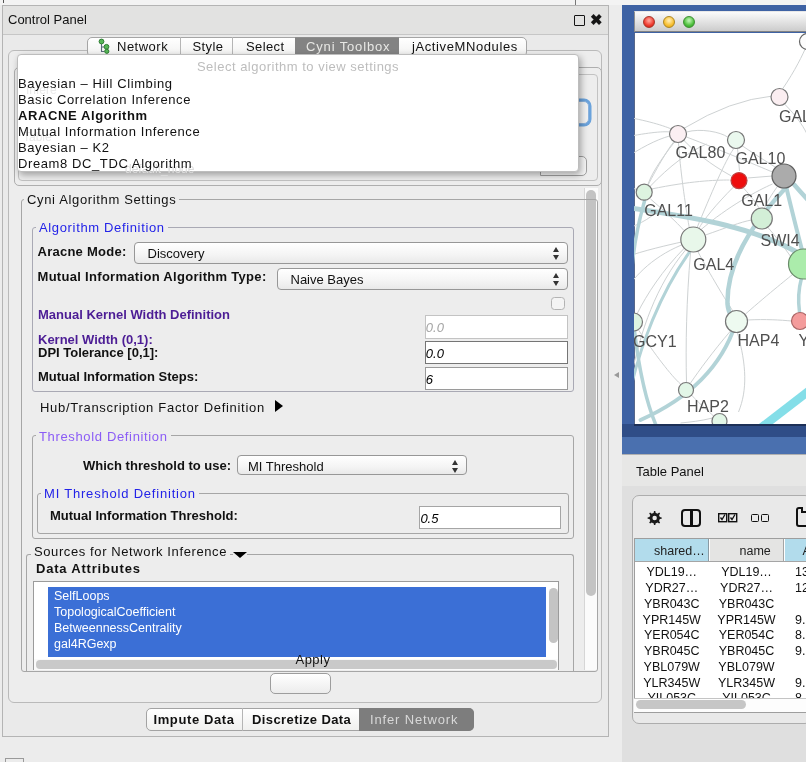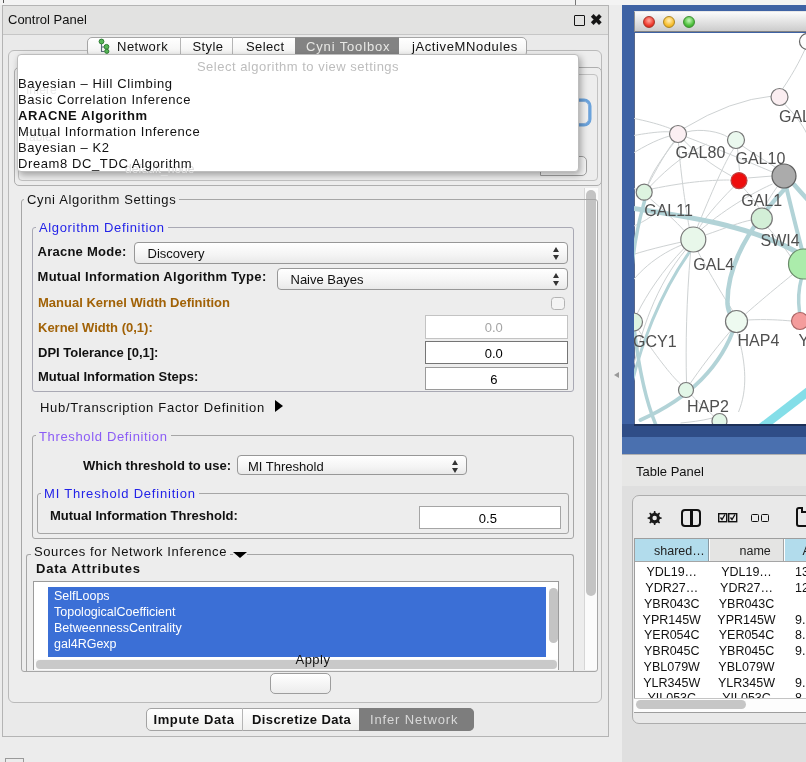--- a/index.html
+++ b/index.html
@@ -1,30 +1,30 @@
 <!DOCTYPE html>
 <html><head>
 <meta charset="utf-8">
 <style>
 * { box-sizing: border-box; margin:0; padding:0; }
 html,body { width:806px; height:762px; overflow:hidden; }
 body { position:relative; background:#ececec; font-family:"Liberation Sans", sans-serif; }
 .abs { position:absolute; }
 .lbl { font-size:13px; color:#111; white-space:nowrap; }
 .b { font-weight:bold; }
-.gray { color:#a16207; }
+.gray { color:#4c1d95;margin-top:12px; }
 .grp { position:absolute; border:1px solid #a6a6a6; border-radius:3px; }
 .gtitle { position:absolute; font-size:13px; background:#ededed; padding:0 3px; white-space:nowrap; }
 .combo { position:absolute; border:1px solid #979797; border-radius:4px;
   background:linear-gradient(#ffffff, #f4f4f4 60%, #e9e9e9); }
 .combo .ct { position:absolute; left:13px; top:3px; font-size:13px; color:#111; white-space:nowrap;}
 .spin { position:absolute; right:7px; top:4px; width:7px; height:13px; }
 .spin:before { content:""; position:absolute; left:0; top:0; border-left:3.5px solid transparent; border-right:3.5px solid transparent; border-bottom:5px solid #333; }
 .spin:after { content:""; position:absolute; left:0; bottom:0; border-left:3.5px solid transparent; border-right:3.5px solid transparent; border-top:5px solid #333; }
-.tfield { position:absolute; background:#fff; border:1px solid #b7b7b7; font-size:13px; text-align:center; padding:4px 5px 17px 0; }
+.tfield { position:absolute; background:#fff; border:1px solid #b7b7b7; font-size:13px; text-align:left; padding:4px 5px 17px 0;font-style:italic; }
 </style>
 </head>
 <body>
 
 <div class="abs" style="left:0;top:0;width:806px;height:5px;background:#f3f3f3;"></div>
 <div class="abs" style="left:3px;top:0;width:1px;height:3px;background:#555;"></div>
 <div class="abs" style="left:575px;top:0;width:1px;height:5px;background:#777;"></div>
 
 <div class="abs" style="left:2px;top:5px;width:607px;height:732px;background:#eaeaea;border:1px solid #b4b4b4;"></div>
 

